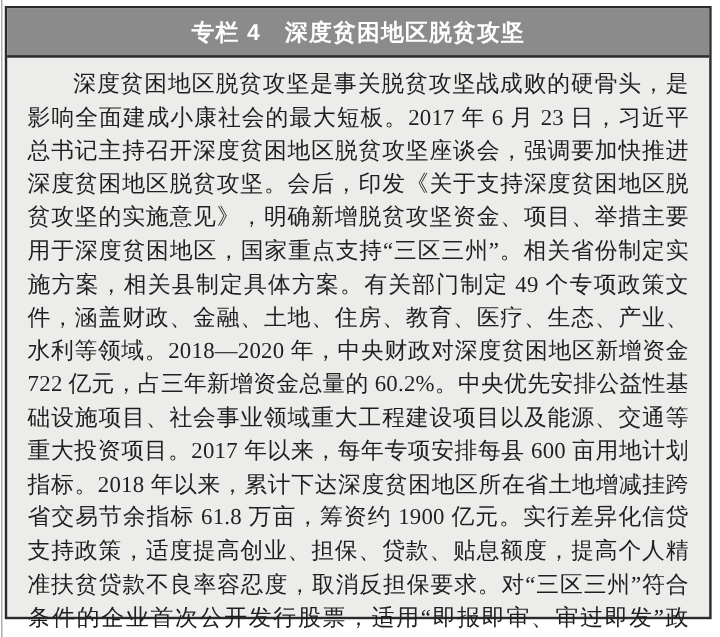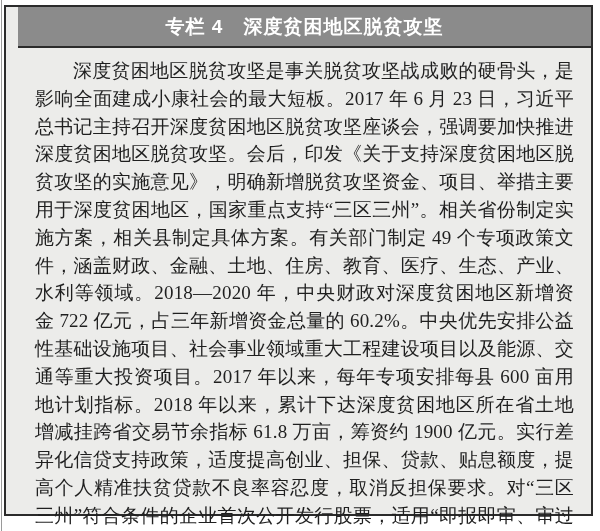--- a/index.html
+++ b/index.html
@@ -30,21 +30,20 @@
   }
   .panel {
     position: absolute;
     left: 4px;
     top: 5px;
     width: 589px;
     height: 511px;
     box-sizing: border-box;
     border: 2px solid #2b2b2b;
     background: #ececea;
-    padding-left: 12px;
   }
   .panel-header {
     box-sizing: border-box;
     height: 41px;
     background: #8b8b8b;
     border-bottom: 2px solid #2b2b2b;
     display: flex;
     align-items: center;
     justify-content: center;
   }

